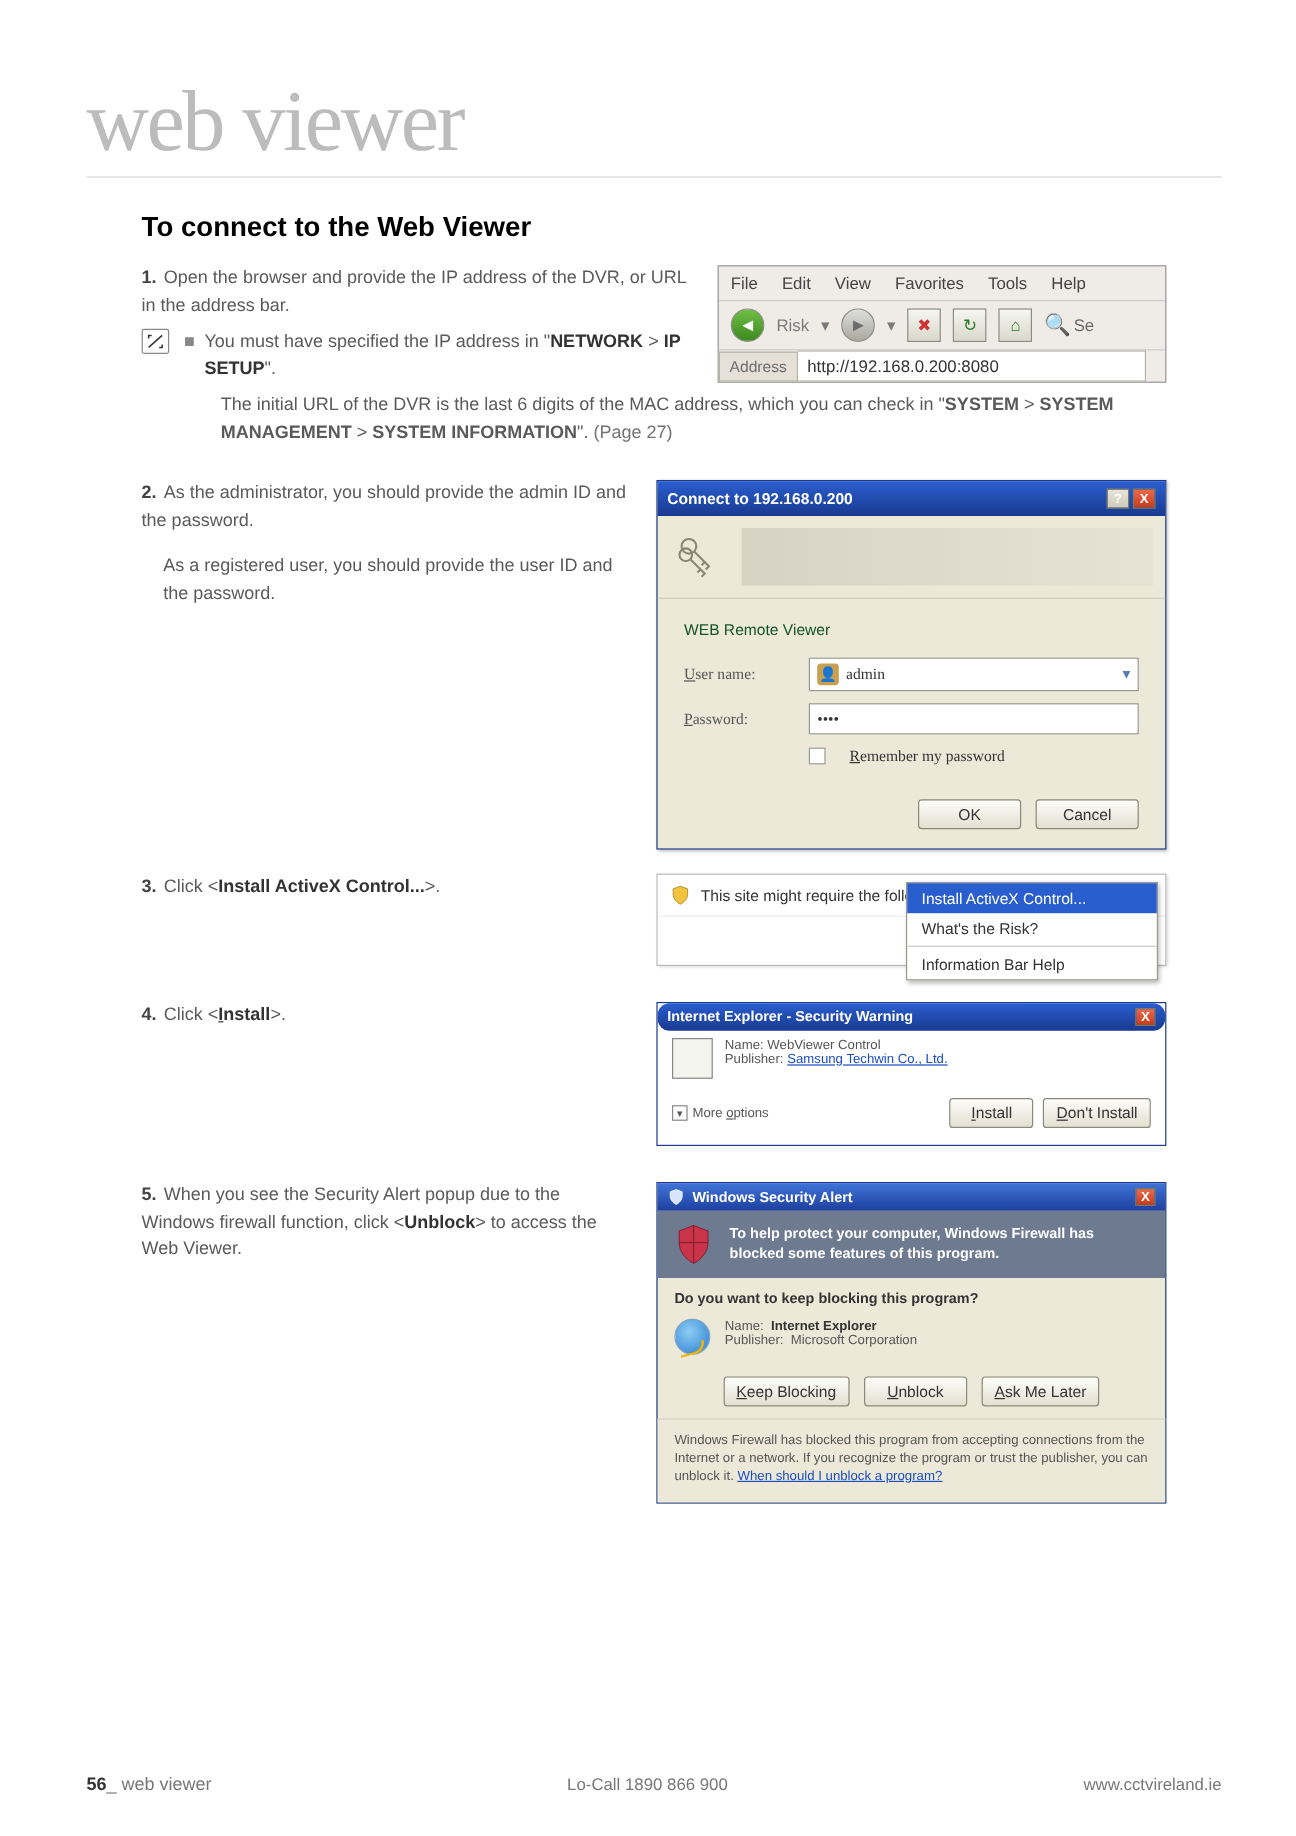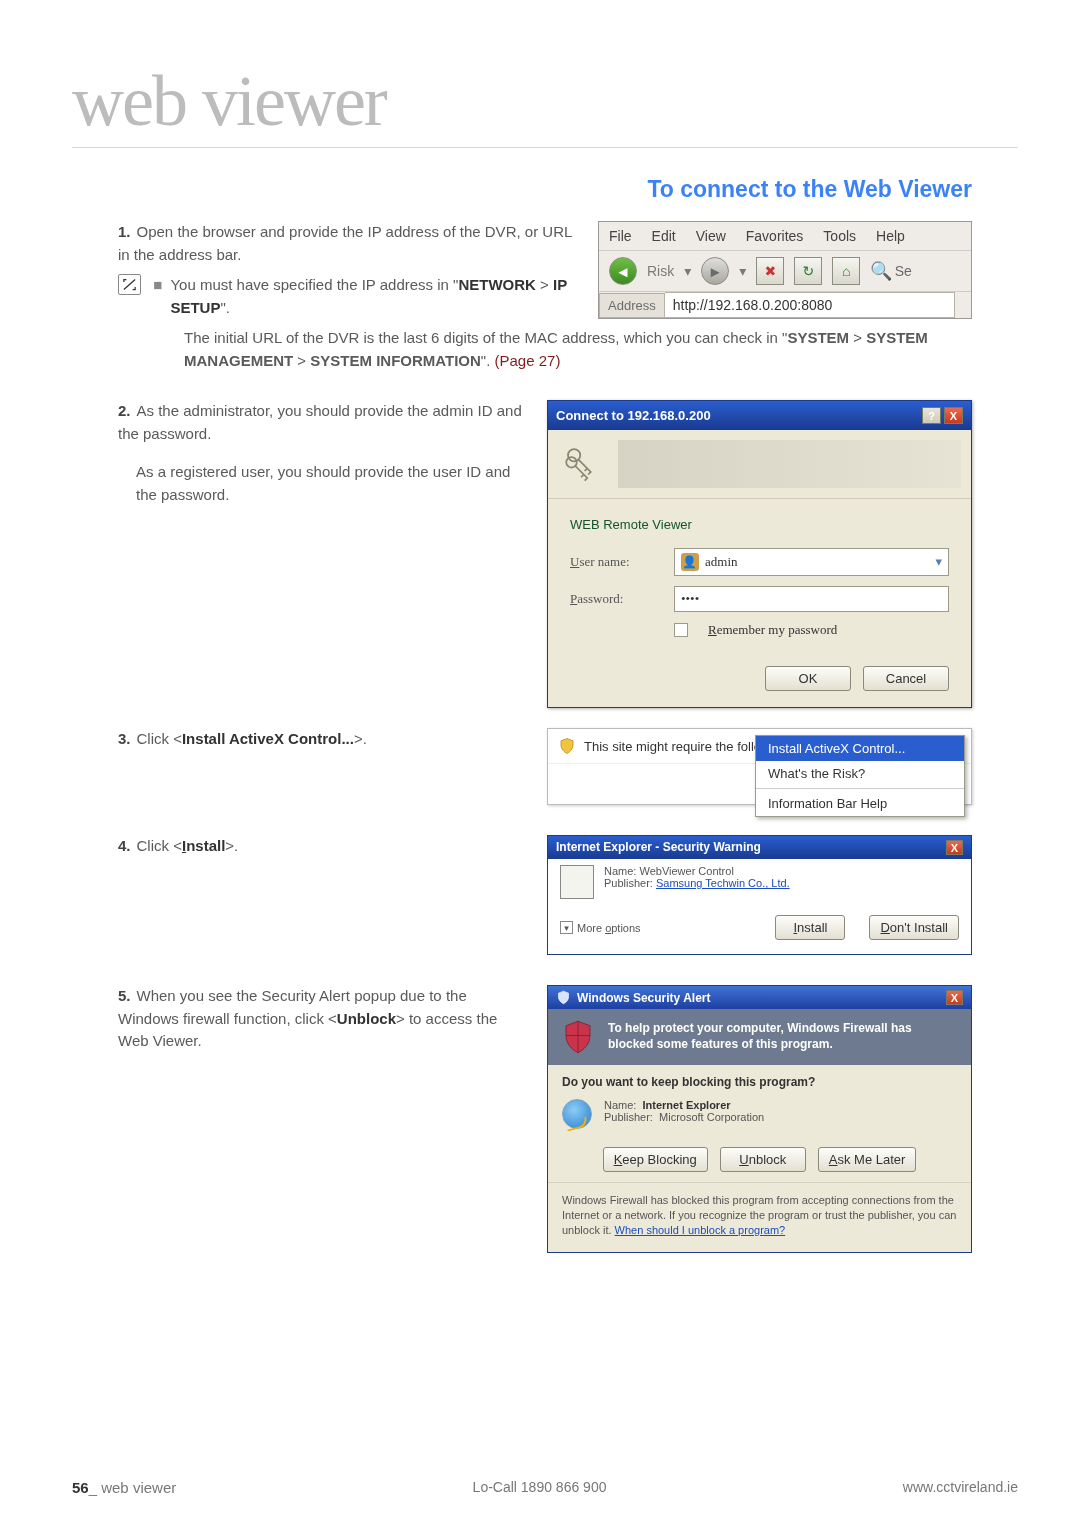--- a/index.html
+++ b/index.html
@@ -1,26 +1,26 @@
 <!DOCTYPE html>
 <html><head>
 <meta charset="utf-8">
 <style>
   * { margin:0; padding:0; box-sizing:border-box; }
   body { width:1080px; height:1530px; background:#fff; font-family:Arial, Helvetica, sans-serif; color:#333; position:relative; }
   .page { padding:60px 62px 40px 72px; }
   .title { font-family:"Times New Roman", serif; font-size:72px; font-weight:300; color:#bcbcbc; letter-spacing:-2px; border-bottom:1px solid #d8d8d8; padding-bottom:4px; margin-bottom:28px; }
-  .section-head { font-size:23px; font-weight:bold; color:#3b82f6; margin:0 46px 18px 46px;text-align:right; }
+  .section-head { font-size:23px; font-weight:bold; color:#000000; margin:0 46px 18px 46px; }
   .row { display:flex; align-items:flex-start; margin:0 46px 20px 46px; gap:18px; }
   .txtcol { flex:1; font-size:15px; line-height:1.5; color:#5a5a5a; }
   .txtcol .num { font-weight:bold; color:#444; margin-right:6px; }
   .txtcol b { color:#333; font-weight:bold; }
   .note-ico { width:26px; height:21px; border:1px solid #888; display:inline-flex; align-items:center; justify-content:center; border-radius:2px; margin-right:4px; vertical-align:top; }
   .note-ico svg{width:15px;height:15px;}
-  .pagep { color:#7f1d1d; }
+  .pagep { color:#737373; }
   .imgcol { flex:0 0 auto; }
   .ie-toolbar { width:374px; border:1px solid #999; font-size:14px; background:#efece8; }
   .ie-menu { display:flex; gap:20px; padding:6px 10px; border-bottom:1px solid #ccc; }
   .ie-menu span{color:#444;}
   .ie-buttons { display:flex; align-items:center; gap:10px; padding:6px 10px; border-bottom:1px solid #ccc; }
   .rnd { width:28px; height:28px; border-radius:50%; background:linear-gradient(#dedede,#a8a89e); display:flex; align-items:center; justify-content:center; border:1px solid #8d8d82; font-size:15px; color:#6b6b6b;}
   .rnd.green{background:linear-gradient(#6fbf45,#3c8a20);color:#fff;}
   .sq { width:28px;height:28px;border:1px solid #8d8d82;background:linear-gradient(#f6f6f2,#d8d8cc);display:flex;align-items:center;justify-content:center;font-size:14px;color:#555;}
   .addr { display:flex; align-items:center; }
   .addr-lbl { background:#e5e1d8; border:1px solid #b6b2a6; padding:4px 8px; font-size:13px; color:#6d6d6d; }
@@ -44,21 +44,21 @@
   .dlg-buttons{display:flex;justify-content:flex-end;gap:12px;padding:10px 22px 16px;}
   .winbtn{min-width:86px;padding:4px 10px;background:linear-gradient(#fdfdfa,#e3e0d1);border:1px solid #8b897a;border-radius:3px;font-size:13px;text-align:center;}
   .infobar{width:425px;border:1px solid #bbb;background:#fff;box-shadow:1px 1px 3px rgba(0,0,0,0.2);position:relative;}
   .infobar-top{display:flex;align-items:center;gap:8px;padding:8px 10px;font-size:13px;border-bottom:1px solid #eee;}
   .menu-pop{position:absolute;top:6px;right:6px;width:210px;background:#fff;border:1px solid #9c9a8b;box-shadow:2px 2px 4px rgba(0,0,0,0.3);font-size:13px;}
   .menu-pop div{padding:5px 12px;}
   .menu-pop div.hi{background:#2a5ecf;color:#fff;}
   .menu-pop hr{border:none;border-top:1px solid #ccc;margin:2px 0;}
   .infobar-body{height:40px;}
   .sec-dlg{width:425px;border:1px solid #1b3a8a;background:#fff;font-size:12px;}
-  .sec-dlg .ttl{background:linear-gradient(#2a5ecf,#193a90);color:#fff;padding:4px 8px;font-weight:bold;display:flex;justify-content:space-between;}
+  .sec-dlg .ttl{background:linear-gradient(#2a5ecf,#193a90);color:#fff;padding:4px 8px;font-weight:bold;display:flex;justify-content:space-between;border-radius:10px;}
   .sec-dlg .q{padding:10px 12px 4px;font-weight:bold;color:#333;}
   .sec-dlg .lines{display:flex;gap:10px;padding:6px 12px;}
   .sec-dlg .ico{width:34px;height:34px;border:1px solid #888;background:#f4f4ee;}
   .sec-dlg .meta{font-size:11px;color:#555;}
   .sec-dlg .meta a{color:#1b4dc0;text-decoration:underline;}
   .sec-dlg .opts{display:flex;justify-content:space-between;align-items:center;padding:10px 12px 14px;}
   .sec-dlg .more{font-size:11px;color:#555;display:flex;align-items:center;gap:4px;}
   .sec-dlg .more .caret{width:13px;height:13px;border:1px solid #888;font-size:9px;display:flex;align-items:center;justify-content:center;}
   .fw-dlg{width:425px;border:1px solid #1b3a8a;background:#ece9d8;font-size:12px;}
   .fw-dlg .ttl{background:linear-gradient(#4074d6,#1d3fa0);color:#fff;padding:4px 8px;font-weight:bold;display:flex;justify-content:space-between;align-items:center;}
@@ -232,21 +232,21 @@
           <div class="meta">
             <div><span>Name:</span> <span>WebViewer Control</span></div>
             <div><span>Publisher:</span> <a>Samsung Techwin Co., Ltd.</a></div>
           </div>
         </div>
         <div class="opts">
           <span class="more">
             <span class="caret">▾</span>
             <span>More <u class="mnem">o</u>ptions</span>
           </span>
-          <span style="display:flex;gap:24px;">
+          <span style="display:flex;gap:8px;">
             <span class="winbtn" style="min-width:70px;"><u class="mnem">I</u>nstall</span>
             <span class="winbtn" style="min-width:80px;"><u class="mnem">D</u>on't Install</span>
           </span>
         </div>
       </div>
     </div>
   </div>
 
   <div class="row" style="margin-top:30px;">
     <div class="txtcol">

